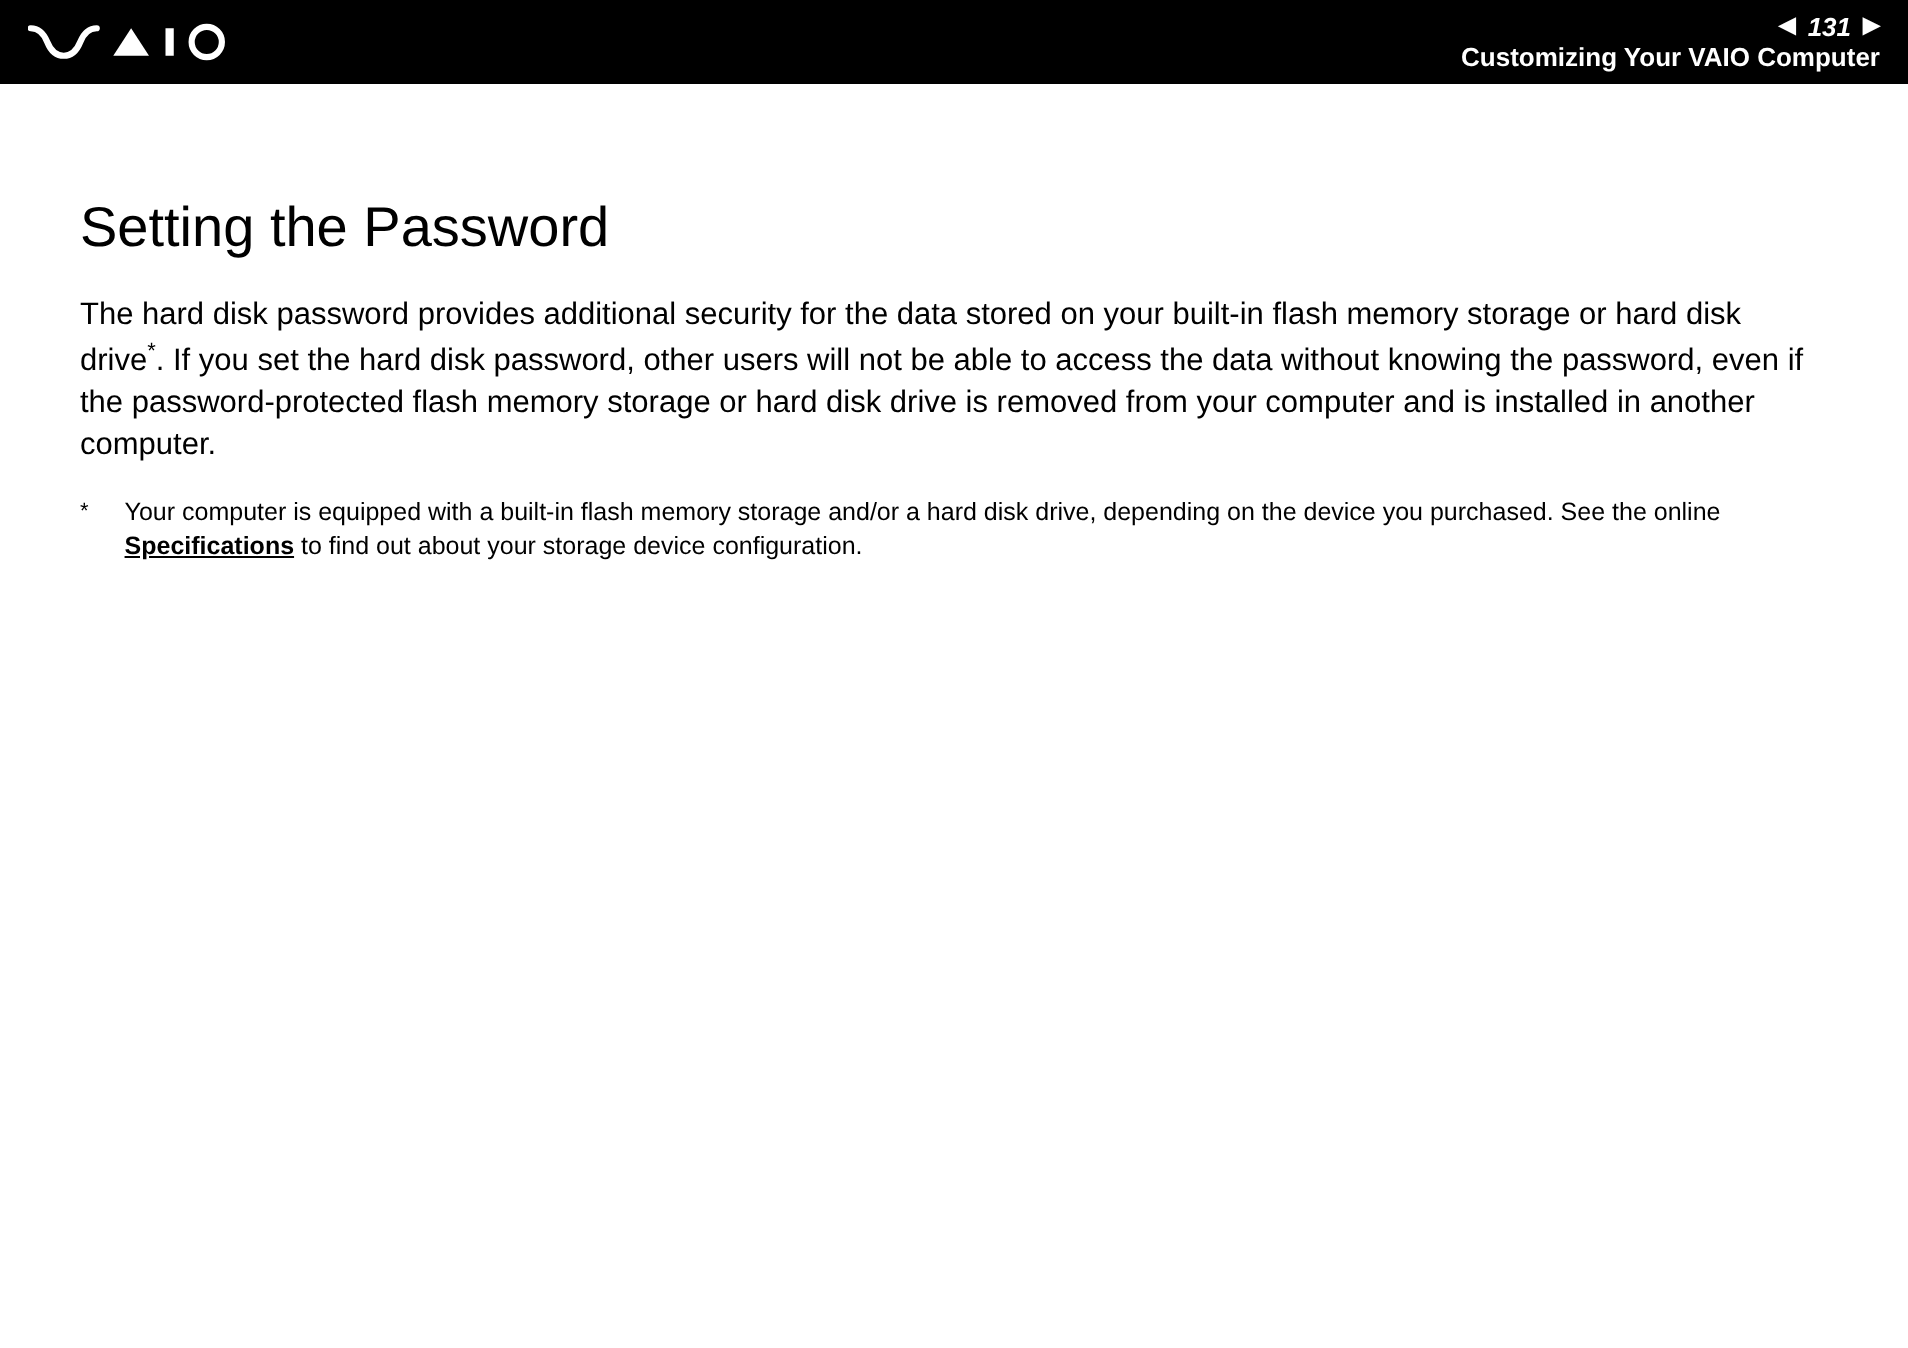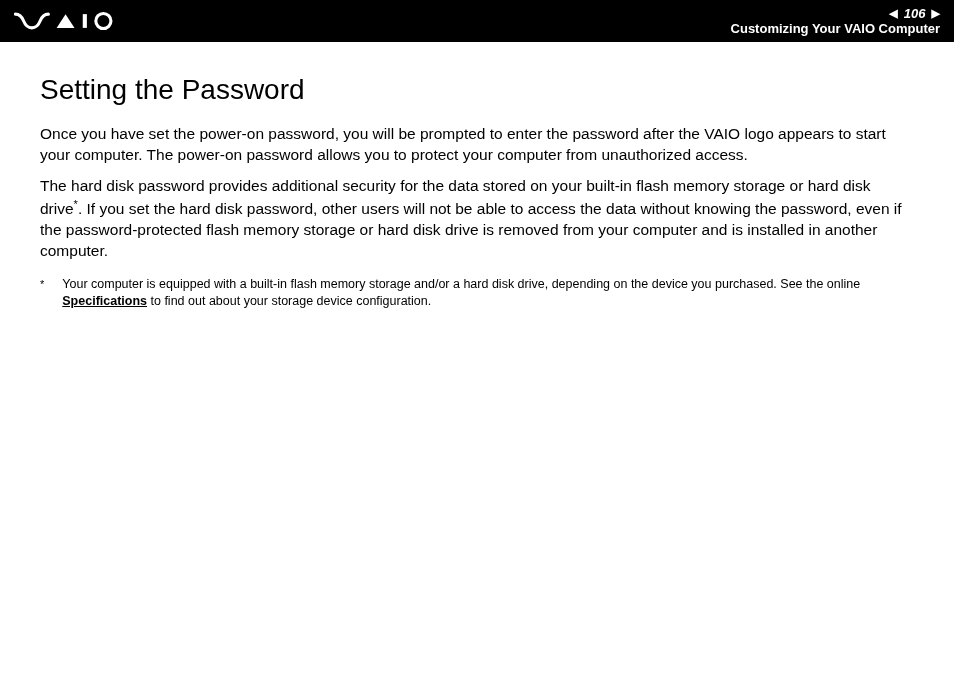--- a/index.html
+++ b/index.html
@@ -47,21 +47,21 @@
     .nav-arrow {
       font-size: 11px;
       font-style: normal;
     }
     .header-subtitle {
       font-weight: bold;
       font-size: 13px;
       margin-top: 1px;
     }
     .content {
-      padding: 32px 40px 0 40px;
+      padding: 56px 40px 0 40px;
     }
     .page-title {
       font-size: 28px;
       font-weight: normal;
       margin-bottom: 18px;
       color: #000;
     }
     .para {
       font-size: 15.5px;
       line-height: 1.35;
@@ -101,32 +101,31 @@
     <svg viewBox="0 0 160 28" width="110">
       <path d="M 2 4 Q 10 4 14 14 Q 18 24 26 24 Q 34 24 38 14 Q 42 4 50 4" stroke="#fff" stroke-width="4.5" fill="none" stroke-linecap="round"></path>
       <path d="M 62 24 L 75 4 L 88 24 Z" fill="#fff"></path>
       <rect x="100" y="4" width="6" height="20" fill="#fff"></rect>
       <circle cx="130" cy="14" r="11" stroke="#fff" stroke-width="4.5" fill="none"></circle>
     </svg>
   </div>
   <div class="header-right">
     <div class="page-nav">
       <span class="nav-arrow">◀</span>
-      <span>106</span>
+      <span>131</span>
       <span class="nav-arrow">▶</span>
     </div>
     <div class="header-subtitle">Customizing Your VAIO Computer</div>
   </div>
 </div>
 
 <div class="content">
   <h1 class="page-title">Setting the Password</h1>
 
 
-  <p class="para">Once you have set the power-on password, you will be prompted to enter the password after the VAIO logo appears to start your computer. The power-on password allows you to protect your computer from unauthorized access.</p>
 
   <p class="para">
     <span>The hard disk password provides additional security for the data stored on your built-in flash memory storage or hard disk drive</span><span class="sup">*</span><span>. If you set the hard disk password, other users will not be able to access the data without knowing the password, even if the password-protected flash memory storage or hard disk drive is removed from your computer and is installed in another computer.</span>
   </p>
 
   <div class="footnote">
     <div class="footnote-marker">*</div>
     <div class="footnote-text">
       <span>Your computer is equipped with a built-in flash memory storage and/or a hard disk drive, depending on the device you purchased. See the online </span><span class="bold">Specifications</span><span> to find out about your storage device configuration.</span>
     </div>

